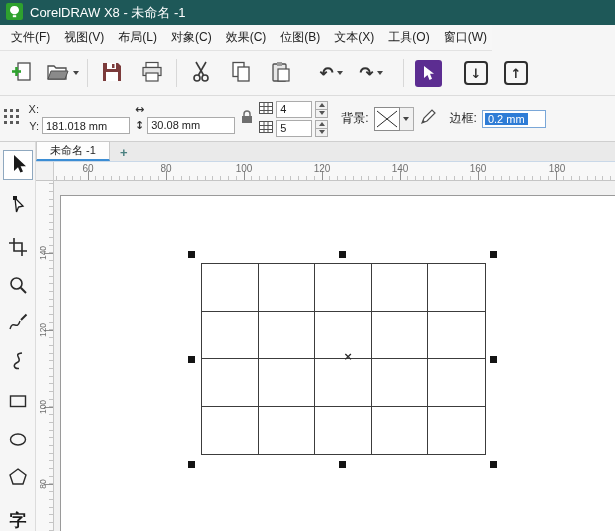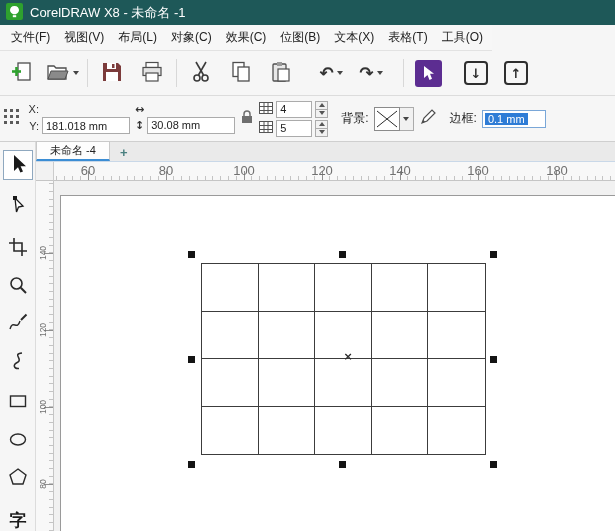--- a/index.html
+++ b/index.html
@@ -56,21 +56,21 @@
 
   
   .corner { position:absolute; left:36px; top:162px; width:18px; height:19px; background:#F2F2F2; border-right:1px solid #CCC; border-bottom:1px solid #C5C5C5; }
   .hruler { position:absolute; left:54px; top:162px; width:561px; height:19px; background:#F8F8F8; border-bottom:1px solid #C5C5C5;
     background-image:
       repeating-linear-gradient(to right,#8F8F8F 0 1px,transparent 1px 78px),
       repeating-linear-gradient(to right,#C4C4C4 0 1px,transparent 1px 7.8px);
     background-size:1200px 9px,1200px 4px;
     background-repeat:no-repeat,no-repeat;
     background-position:-44px bottom,-44.5px bottom; }
-  .hlabel { position:absolute; top:1px; transform:translateX(-50%); font-size:13px; color:#707070; }
+  .hlabel { position:absolute; top:1px; transform:translateX(-50%); font-size:10px; color:#707070; }
   .vruler { position:absolute; left:36px; top:181px; width:18px; height:350px; background:#F8F8F8; border-right:1px solid #C5C5C5;
     background-image:
       repeating-linear-gradient(to bottom,#8F8F8F 0 1px,transparent 1px 77px),
       repeating-linear-gradient(to bottom,#C4C4C4 0 1px,transparent 1px 7.7px);
     background-size:9px 800px,4px 800px;
     background-repeat:no-repeat,no-repeat;
     background-position:right -5px,right -5.5px; }
   .vlabel { position:absolute; left:-6px; width:26px; height:10px; line-height:10px; text-align:center; transform:rotate(-90deg); font-size:8.5px; color:#707070; }
 
   
@@ -104,21 +104,20 @@
   </div>
 
   <div class="menubar">
     <span class="menu-item">文件(F)</span>
     <span class="menu-item">视图(V)</span>
     <span class="menu-item">布局(L)</span>
     <span class="menu-item">对象(C)</span>
     <span class="menu-item">效果(C)</span>
     <span class="menu-item">位图(B)</span>
     <span class="menu-item">文本(X)</span>
-    <span class="menu-item">表格(T)</span>
     <span class="menu-item">工具(O)</span>
     <span class="menu-item">窗口(W)</span>
   </div>
 
   <div class="toolbar">
     <div class="tbtn">
       <span><svg width="24" height="24" viewBox="0 0 24 24">
             <rect x="8" y="3" width="12" height="17" fill="#FFF" stroke="#4E4E4E" stroke-width="1.3"></rect>
             <rect x="2" y="10.2" width="9" height="2.6" fill="#2EA12E"></rect>
             <rect x="5.2" y="7" width="2.6" height="9" fill="#2EA12E"></rect>
@@ -276,21 +275,21 @@
       <span class="dropbtn">
           <span class="chev" style="margin:0;"></span>
         </span>
     </div>
     <span><svg width="18" height="18" viewBox="0 0 18 18">
           <polygon points="3,15 5,10 13,2 16,5 8,13" fill="#FFF" stroke="#4E4E4E" stroke-width="1.2"></polygon>
           <polygon points="3,15 4.2,11.8 6.2,13.8" fill="#4E4E4E"></polygon>
         </svg></span>
     <span class="plabel">边框:</span>
     <div class="combo">
-      <span class="sel">0.1 mm</span>
+      <span class="sel">0.2 mm</span>
     </div>
   </div>
 
   <div class="toolbox">
     <div class="tool selected" style="top:8px;">
       <span><svg width="20" height="20" viewBox="0 0 20 20">
             <polygon points="6,1 6,17 10,13.2 12.4,18.6 15,17.4 12.6,12.2 18,12.2" fill="#1A1A1A"></polygon>
           </svg></span>
     </div>
     <div class="tool" style="top:49px;">
@@ -335,21 +334,21 @@
       <span><svg width="20" height="20" viewBox="0 0 20 20">
             <polygon points="10,2 18,8 15,17 5,17 2,8" fill="none" stroke="#2A2A2A" stroke-width="1.4"></polygon>
           </svg></span>
     </div>
     <div class="tool" style="top:363px;">
       <span class="texttool-glyph">字</span>
     </div>
   </div>
 
   <div class="tabbar">
-    <div class="tab">未命名 -4</div>
+    <div class="tab">未命名 -1</div>
     <div class="newtab">+</div>
   </div>
 
   <div class="corner"></div>
   <div class="hruler">
     <span class="hlabel" style="left:34px;">60</span>
     <span class="hlabel" style="left:112px;">80</span>
     <span class="hlabel" style="left:190px;">100</span>
     <span class="hlabel" style="left:268px;">120</span>
     <span class="hlabel" style="left:346px;">140</span>

